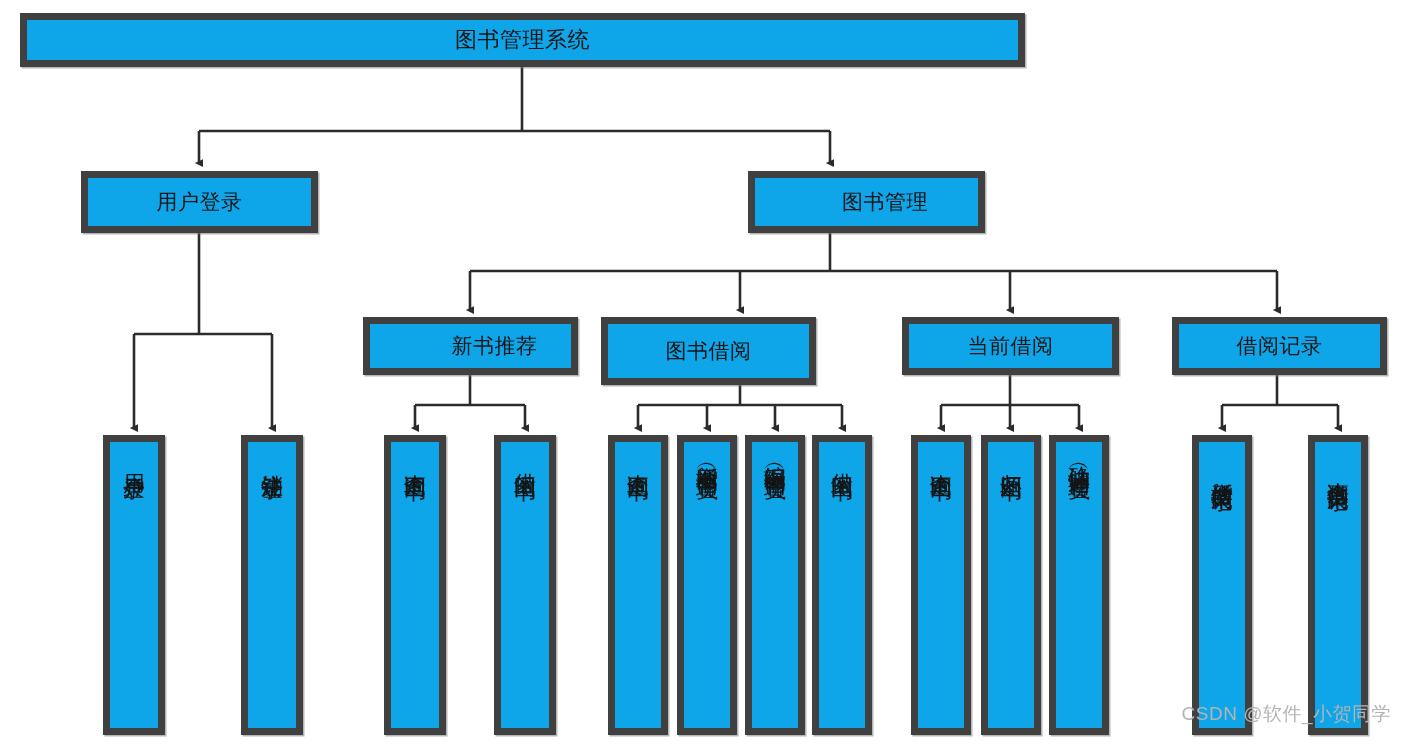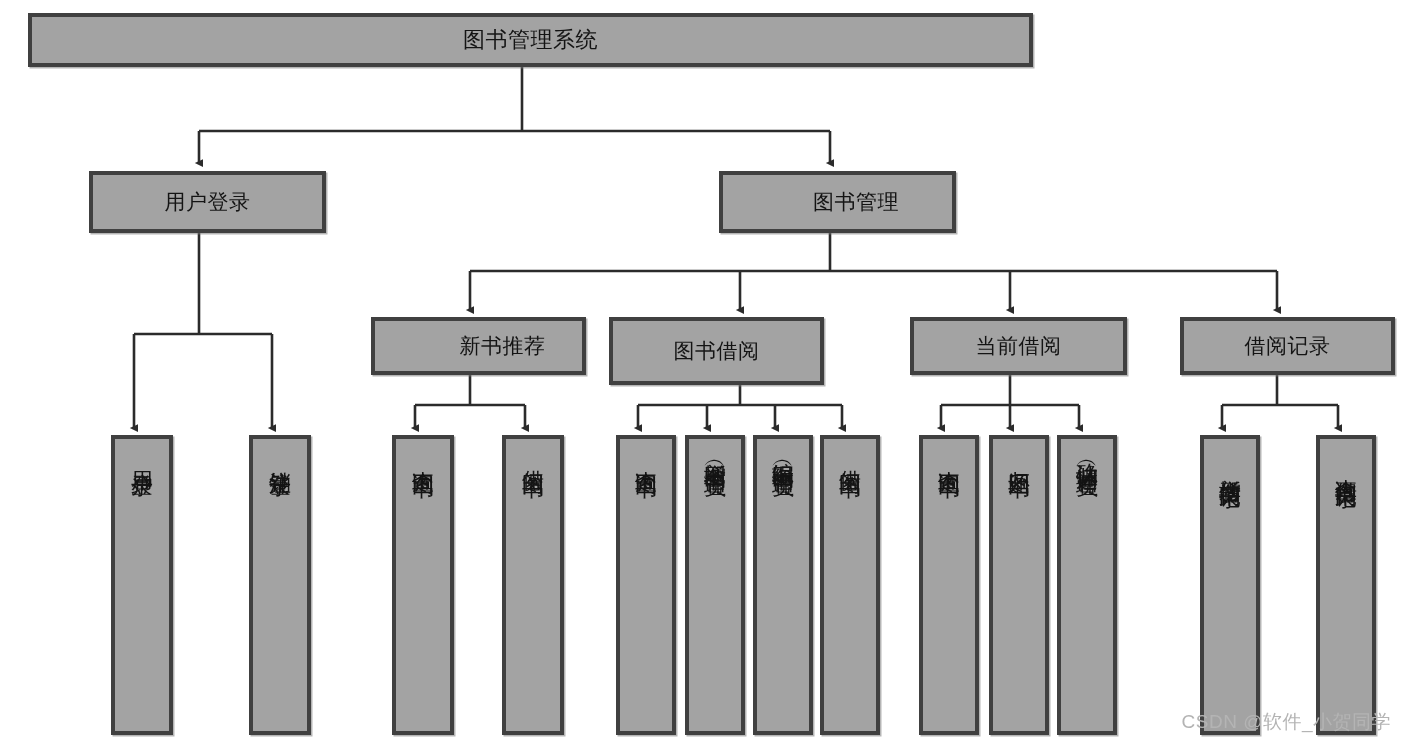--- a/index.html
+++ b/index.html
@@ -23,28 +23,27 @@
     position: absolute;
     left: 0;
     top: 0;
     width: 1405px;
     height: 747px;
     pointer-events: none;
   }
   .node {
     position: absolute;
     box-sizing: border-box;
-    background: #a3a3a3;
-    border: 4px solid #404040;
+    background: #0ea5e9;
+    border: 7px solid #404040;
     box-shadow: 1.5px 1.5px 0 rgba(120,120,120,0.55);
     display: flex;
     align-items: center;
     justify-content: center;
     z-index: 3;
-    margin-left: 8px;
   }
   .node-label {
     font-size: 21px;
     line-height: 1.26;
     letter-spacing: 0.5px;
     color: #141414;
     text-align: center;
     white-space: nowrap;
   }
   
@@ -59,21 +58,21 @@
     writing-mode: vertical-rl;
     text-orientation: upright;
     font-size: 22px;
     line-height: 1.18;
     letter-spacing: 2px;
     white-space: nowrap;
   }
   #watermark {
     position: absolute;
     right: 14px;
-    bottom: 12px;
+    bottom: 20px;
     font-size: 19px;
     color: #b4b4b4;
     letter-spacing: 0.5px;
     z-index: 6;
     white-space: nowrap;
   }
 </style>
 </head>
 <body>
 
@@ -142,21 +141,21 @@
   </svg>
 
   <div class="node root" style="left:20px; top:13px; width:1005px; height:54px;">
     <span class="node-label">图书管理系统</span>
   </div>
 
   <div class="node" style="left:81px; top:171px; width:237px; height:62px;">
     <span class="node-label">用户登录</span>
   </div>
 
-  <div class="node" style="left:711px; top:171px; width:237px; height:62px;padding-left:37px;">
+  <div class="node" style="left:748px; top:171px; width:237px; height:62px;padding-left:37px;">
     <span class="node-label">图书管理</span>
   </div>
 
   <div class="node" style="left:363px; top:317px; width:215px; height:58px;padding-left:48px;">
     <span class="node-label">新书推荐</span>
   </div>
 
   <div class="node" style="left:601px; top:317px; width:215px; height:68px;">
     <span class="node-label">图书借阅</span>
   </div>

